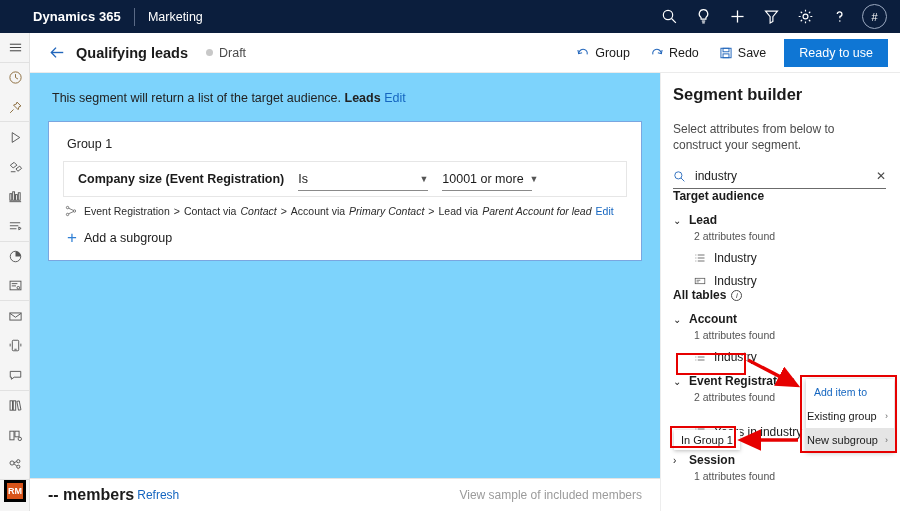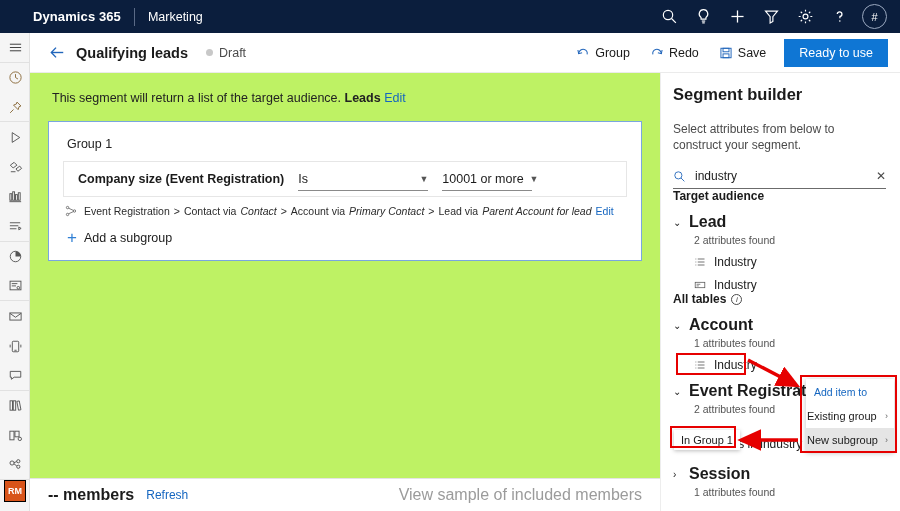--- a/index.html
+++ b/index.html
@@ -53,21 +53,21 @@
   .rail .ri {
     width: 30px; height: 30px; display: flex; align-items: center;
     justify-content: center; color: #4a4a4a; cursor: pointer;
   }
   .rail .ri.sep-b { border-bottom: 1px solid #e1e1e1; }
   .rail-spacer { flex: 1; }
   .rail-avatar {
     width: 22px; height: 22px; background: #d8541a;
     color: #fff; font-size: 9px; font-weight: bold;
     display: flex; align-items: center; justify-content: center;
-    margin-bottom: 9px; border: 1px solid #000000;
+    margin-bottom: 9px; border: 3px solid #000000;
   }
 
   
   .cmdbar {
     position: absolute; left: 30px; top: 33px; width: 870px; height: 40px;
     background: #ffffff; border-bottom: 1px solid #ebebeb;
     display: flex; align-items: center;
   }
   .back-arrow {
     width: 30px; height: 30px; margin-left: 12px; color: #2266bb;
@@ -91,21 +91,21 @@
   .cmd-btn svg { color: #2266bb; display:block; }
   .primary-btn {
     background: #0f76d4; color: #ffffff; font-size: 12.5px; font-weight: normal;
     padding: 7px 15px; margin-left: 8px; cursor: pointer; border: none;
     font-family: "Liberation Sans", sans-serif;
   }
 
   
   .canvas {
     position: absolute; left: 30px; top: 73px; width: 630px; height: 405px;
-    background: #bef264; padding: 18px;
+    background: #7dd3fc; padding: 18px;
   }
   .lead-desc { font-size: 12.5px; color: #222; margin-left: 4px; }
   .lead-desc b { font-weight: bold; }
   .lnk { color: #1566c0; cursor: pointer; }
 
   .group-box {
     margin-top: 16px; background: #ffffff;
     border: 1px solid #7aa6e0; padding: 12px 14px 14px 14px;
   }
   .group-label { font-size: 12.5px; color: #222; padding: 3px 4px 10px 4px; }
@@ -139,22 +139,22 @@
   }
   .plus { color: #2f7fd4; font-size: 17px; line-height: 1; }
 
   
   .bottombar {
     position: absolute; left: 30px; top: 478px; width: 630px; height: 33px;
     background: #ffffff; border-top: 1px solid #e4e4e4;
     display: flex; align-items: center; padding: 0 18px;
   }
   .members-cnt { font-size: 16px; color: #1b1b1b; font-weight: bold; }
-  .refresh-lnk { font-size: 12px; color: #1566c0; margin-left: 12px; cursor: pointer; }
-  .view-sample { margin-left: auto; font-size: 16px; color: #9b9b9b; cursor: pointer; }
+  .refresh-lnk { font-size: 12px; color: #1566c0; margin-left: 3px; cursor: pointer; }
+  .view-sample { margin-left: auto; font-size: 12px; color: #9b9b9b; cursor: pointer; }
 
   
   .rpanel {
     position: absolute; left: 660px; top: 73px; width: 240px; height: 438px;
     background: #ffffff; border-left: 1px solid #ededed;
     padding: 12px 14px 0 12px; overflow: hidden;
   }
   .rp-title { font-size: 16.5px; font-weight: bold; color: #1b1b1b; }
   .rp-sub { font-size: 12px; color: #4a4a4a; margin-top: 17px; line-height: 1.35; }
   .rp-search {
@@ -167,21 +167,21 @@
 
   .sec-head {
     font-size: 12px; font-weight: bold; color: #1b1b1b;
     display: flex; align-items: center; gap: 5px;
   }
   .tree-node {
     display: flex; align-items: center; gap: 7px;
     margin-top: 10px; cursor: pointer;
   }
   .tree-node .tchev { color: #1b1b1b; font-size: 10px; width: 9px; }
-  .tree-node .tlabel { font-size: 16px; font-weight: bold; color: #1b1b1b; }
+  .tree-node .tlabel { font-size: 12px; font-weight: bold; color: #1b1b1b; }
   .tree-count { font-size: 10.5px; color: #545454; margin-left: 21px; margin-top: 3px; }
   .attr-item {
     display: flex; align-items: center; gap: 8px;
     margin-left: 21px; margin-top: 9px; cursor: pointer;
   }
   .attr-item .alabel { font-size: 12px; color: #1b1b1b; }
   .ai { color: #555; display: flex; }
   .info-i {
     width: 11px; height: 11px; border-radius: 50%;
     border: 1px solid #4a4a4a; color: #4a4a4a;

